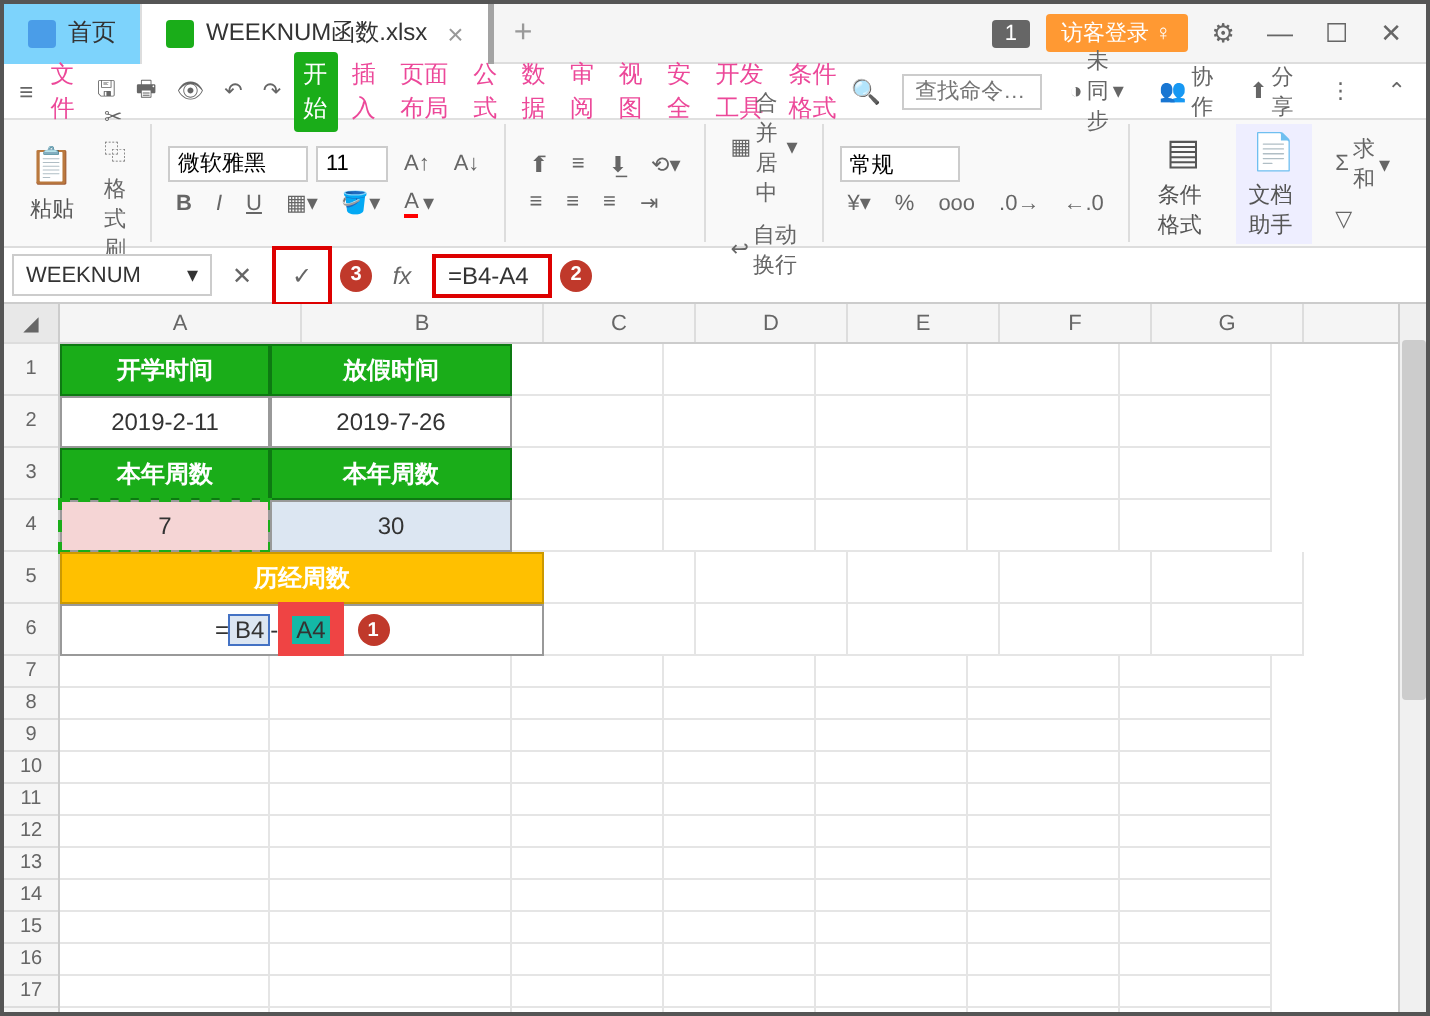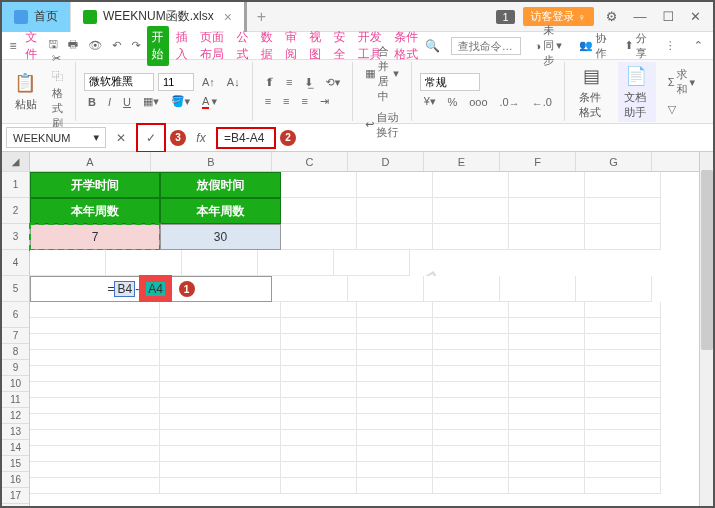--- a/index.html
+++ b/index.html
@@ -46,21 +46,21 @@
 .rh.corner{height:20px;background:#e8e8e8}
 .rh.tall{height:26px}
 .cols{flex:1;position:relative}
 .colheads{height:20px;background:#f5f5f5;display:flex;border-bottom:1px solid #ccc}
 .ch{border-right:1px solid #ddd;text-align:center;font-size:11px;color:#666;display:flex;align-items:center;justify-content:center}
 .ch.wa{width:121px}.ch.wb{width:121px}.ch.wc{width:76px}.ch.wd{width:76px}.ch.we{width:76px}.ch.wf{width:76px}.ch.wg{width:76px}
 .cells{position:relative}
 .row{display:flex;height:16px}
 .row.tall{height:26px}
 .cell{border-right:1px solid #e5e5e5;border-bottom:1px solid #e5e5e5;font-size:12px;display:flex;align-items:center;justify-content:center;background:#fff}
-.cell.wa{width:130px}.cell.wb{width:121px}.cell.wc{width:76px}.cell.wd{width:76px}.cell.we{width:76px}.cell.wf{width:76px}.cell.wg{width:76px}
+.cell.wa{width:105px}.cell.wb{width:121px}.cell.wc{width:76px}.cell.wd{width:76px}.cell.we{width:76px}.cell.wf{width:76px}.cell.wg{width:76px}
 .hdr-cell{background:#1aad19;color:#fff;font-weight:bold;border:1px solid #0d7a12}
 .data-cell{background:#fff;border:1px solid #999}
 .pink-cell{background:#f5d5d5;border:1px solid #999}
 .blue-cell{background:#dce6f2;border:1px solid #999}
 .dashed{outline:2px dashed #1aad19;outline-offset:-1px}
 .yellow-cell{background:#ffc000;color:#fff;font-weight:bold;border:1px solid #cc9900}
 .merged{width:242px}
 .formula-cell{background:#fff;border:1px solid #999;font-size:12px}
 .ref-b4{background:#dce6f2;border:1px solid #4472c4;padding:0 2px}
 .ref-a4{background:#14b8a6;border:7px solid #ef4444;padding:0 2px}
@@ -274,38 +274,48 @@
         <div class="row tall">
           <div class="cell wa hdr-cell">开学时间</div>
           <div class="cell wb hdr-cell">放假时间</div>
           <div class="cell wc"></div>
             <div class="cell wd"></div>
             <div class="cell we"></div>
             <div class="cell wf"></div>
             <div class="cell wg"></div>
         </div>
         <div class="row tall">
+          <div class="cell wa data-cell">2019-2-11</div>
+          <div class="cell wb data-cell">2019-7-26</div>
+          <div class="cell wc"></div>
+            <div class="cell wd"></div>
+            <div class="cell we"></div>
+            <div class="cell wf"></div>
+            <div class="cell wg"></div>
+        </div>
+        <div class="row tall">
           <div class="cell wa hdr-cell">本年周数</div>
           <div class="cell wb hdr-cell">本年周数</div>
           <div class="cell wc"></div>
             <div class="cell wd"></div>
             <div class="cell we"></div>
             <div class="cell wf"></div>
             <div class="cell wg"></div>
         </div>
         <div class="row tall">
           <div class="cell wa pink-cell dashed">7</div>
           <div class="cell wb blue-cell">30</div>
           <div class="cell wc"></div>
             <div class="cell wd"></div>
             <div class="cell we"></div>
             <div class="cell wf"></div>
             <div class="cell wg"></div>
         </div>
         <div class="row tall">
+          <div class="cell merged yellow-cell">历经周数</div>
           <div class="cell wc"></div>
             <div class="cell wd"></div>
             <div class="cell we"></div>
             <div class="cell wf"></div>
             <div class="cell wg"></div>
         </div>
         <div class="row tall">
           <div class="cell merged formula-cell">= <span class="ref-b4">B4</span> - <span class="ref-a4">A4</span>&nbsp;&nbsp;<span class="callout">1</span></div>
           <div class="cell wc"></div>
             <div class="cell wd"></div>

